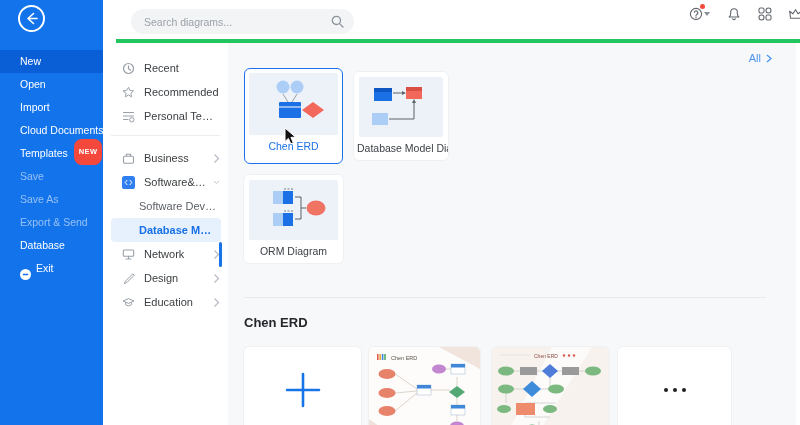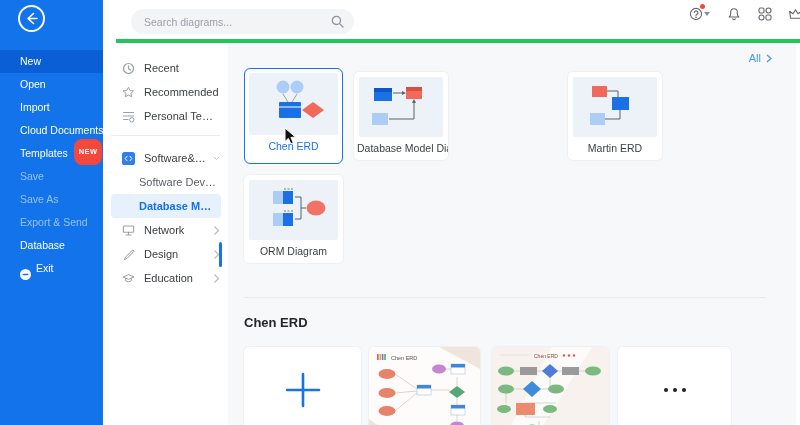--- a/index.html
+++ b/index.html
@@ -181,20 +181,30 @@
       <div class="cat-row">
         <svg class="cicon" viewBox="0 0 13 13">
             <path d="M1.5 2.5 h10 M1.5 6 h10 M1.5 9.5 h4.5" stroke="currentColor" stroke-width="1.2" fill="none" stroke-linecap="round"></path>
             <circle cx="9.8" cy="9.8" r="2.2" stroke="currentColor" stroke-width="1" fill="none"></circle>
           </svg>
         <span class="lbl">Personal Templates</span>
       </div>
       <div class="cat-div"></div>
       <div class="cat-row">
         <svg class="cicon" viewBox="0 0 13 13">
+            <rect x="1.5" y="4.3" width="10" height="7" rx="1.2" stroke="currentColor" stroke-width="1.1" fill="none"></rect>
+            <path d="M4.4 4.3 V2.3 h4.2 v2" stroke="currentColor" stroke-width="1.1" fill="none"></path>
+          </svg>
+        <span class="lbl">Business</span>
+        <svg class="chev" width="7" height="11" viewBox="0 0 7 11">
+            <polyline points="1.5,1.5 5.5,5.5 1.5,9.5" stroke="#b8bec6" stroke-width="1.3" fill="none"></polyline>
+          </svg>
+      </div>
+      <div class="cat-row">
+        <svg class="cicon" viewBox="0 0 13 13">
             <rect width="13" height="13" rx="2.6" fill="#2f7ff0"></rect>
             <path d="M5 4.3 L3.2 6.5 5 8.7 M8 4.3 L9.8 6.5 8 8.7" stroke="#fff" stroke-width="1" fill="none" stroke-linecap="round"></path>
           </svg>
         <span class="lbl">Software&amp;Dat...</span>
         <svg class="chev" width="10" height="7" viewBox="0 0 10 7">
             <polyline points="1.5,1.5 5,5 8.5,1.5" stroke="#b8bec6" stroke-width="1.3" fill="none"></polyline>
           </svg>
       </div>
       <div class="cat-row sub">
         <span class="lbl">Software Developm...</span>
@@ -269,32 +279,20 @@
           <polygon points="42,11 38,9 38,13" fill="#596066"></polygon>
           <rect x="8" y="31" width="16" height="12" fill="#abcdf6"></rect>
           <path d="M25 37 H50 V20" stroke="#596066" stroke-width="1" fill="none"></path>
           <polygon points="50,17 48,21 52,21" fill="#596066"></polygon>
         </svg>
       </div>
       <div class="tlabel">Database Model Diag...</div>
     </div>
 
 
-    <div class="tcard" style="left:344px; top:29px; width:94px; height:88px;">
-      <div class="thumb">
-        <svg width="74" height="50" viewBox="0 0 74 50">
-          <path d="M29 9 H40 V16" stroke="#596066" stroke-width="1" fill="none"></path>
-          <path d="M27 37 H42 V27" stroke="#596066" stroke-width="1" fill="none"></path>
-          <rect x="14" y="4" width="15" height="11" fill="#f2685a"></rect>
-          <rect x="34" y="15" width="17" height="13" fill="#1a70e4"></rect>
-          <rect x="12" y="31" width="15" height="12" fill="#abcdf6"></rect>
-        </svg>
-      </div>
-      <div class="tlabel">Martin ERD</div>
-    </div>
 
     <div class="tcard" style="left:20px; top:132px; width:99px; height:88px;">
       <div class="thumb">
         <svg width="74" height="50" viewBox="0 0 74 50">
           <path d="M27 4 h2 M30.5 4 h2 M34 4 h2 M27 26 h2 M30.5 26 h2 M34 26 h2" stroke="#596066" stroke-width="0.8"></path>
           <rect x="16" y="6" width="10" height="13" fill="#abcdf6"></rect>
           <rect x="26" y="6" width="10" height="13" fill="#1a70e4"></rect>
           <rect x="16" y="28" width="10" height="13" fill="#abcdf6"></rect>
           <rect x="26" y="28" width="10" height="13" fill="#1a70e4"></rect>
           <path d="M38 12 H44 M38 34 H44 M44 12 V34 M44 23 H49" stroke="#596066" stroke-width="1" fill="none"></path>

